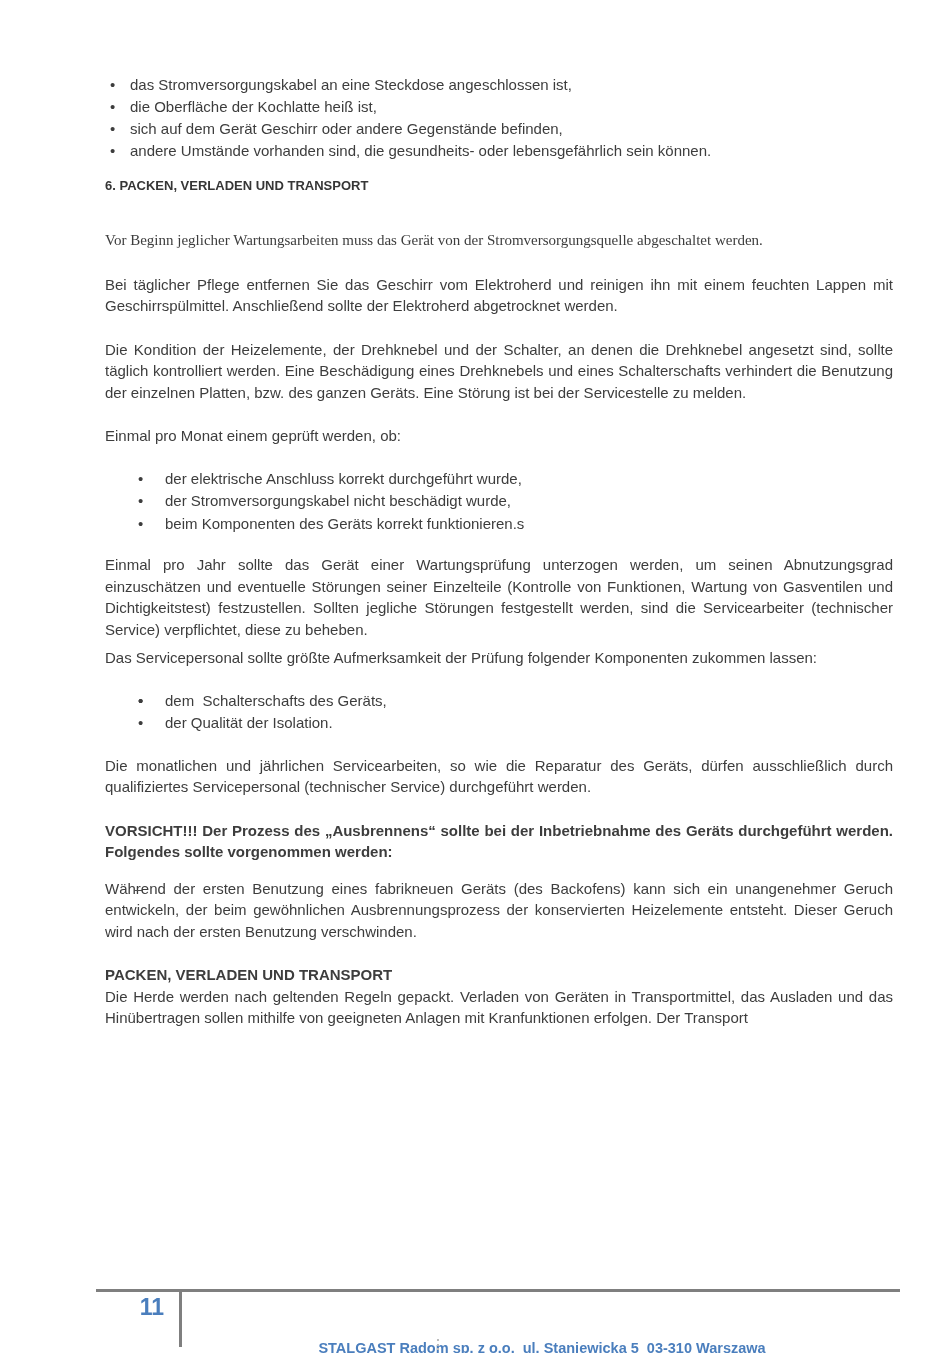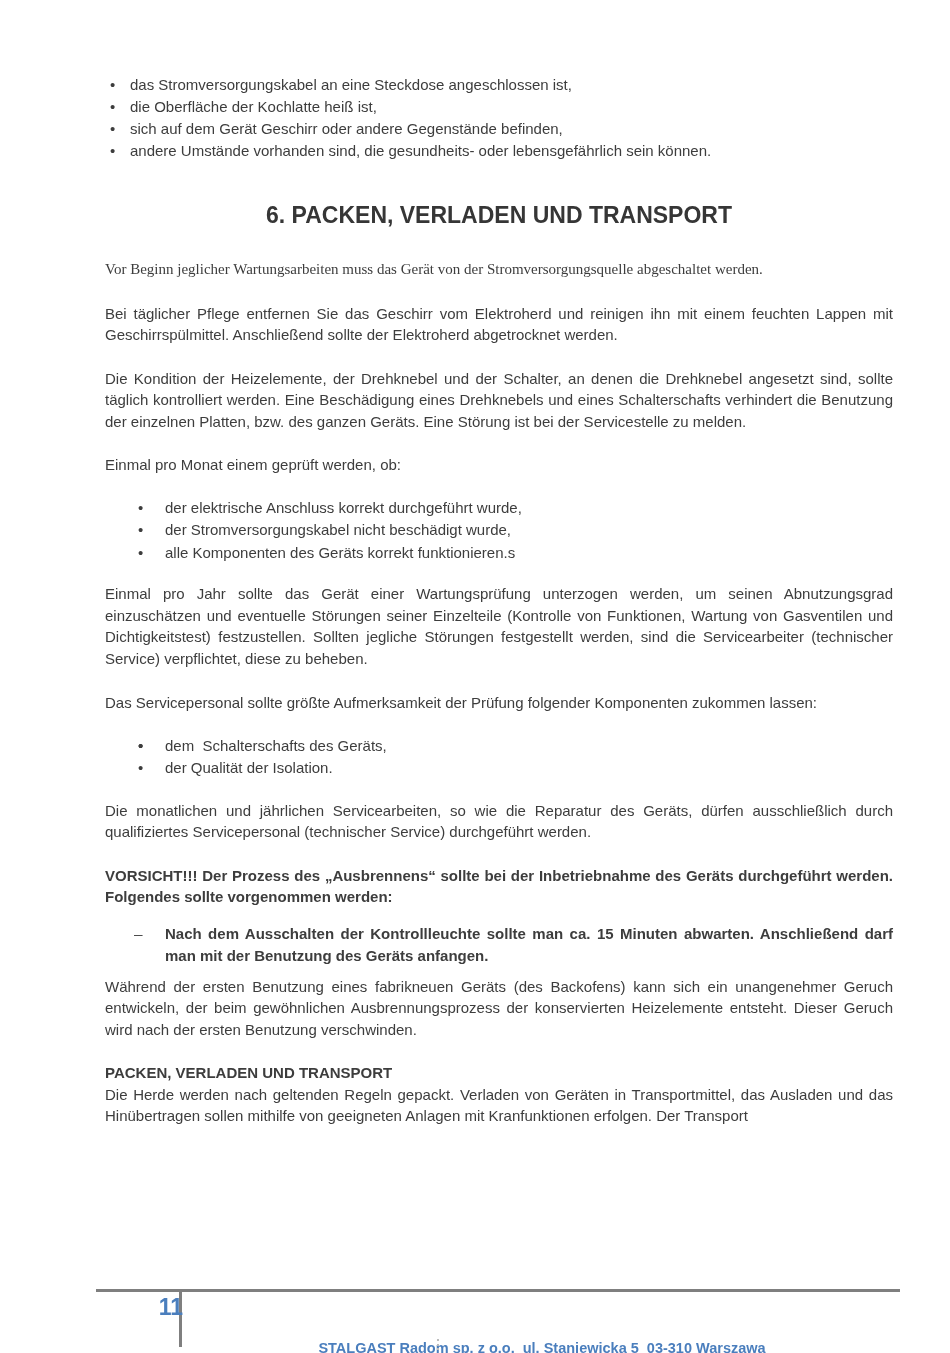--- a/index.html
+++ b/index.html
@@ -21,24 +21,23 @@
   .list { list-style:none; }
   .list .item { position:relative; padding-left:25px; line-height:22px; }
   .list .marker { position:absolute; left:5px; top:0; }
 
   
   .list.inner { margin-top:21px; }
   .list.inner .item { padding-left:60px; line-height:22.5px; }
   .list.inner .marker { left:33px; }
 
   .section-heading {
-    margin-top:41px;
-    font-size:23px; font-weight:bold; line-height:24px;
+    margin-top:12px;
+    font-size:13px; font-weight:bold; line-height:24px;
     color:#363636;
-    text-align:center;
   }
   .section-heading + .para { margin-top:32px;font-family:Liberation Serif, serif; }
   .warning { font-weight:bold; text-align:justify; margin-top:22px; }
 
   .dash-list { list-style:none; }
   .dash-item {
     position:relative; padding-left:60px; margin-top:15px;
     font-weight:bold; text-align:justify; line-height:22px;
   }
   .dash-item .marker {
@@ -46,21 +45,21 @@
   }
   .after-dashes { margin-top:9px; }
 
   .sub-heading { margin-top:22px; font-weight:bold; }
   .sub-heading + .para { margin-top:0; }
 
   
   .footer-rule { position:absolute; left:96px; top:1289px; width:804px; height:3px; background:#7f7f7f; }
   .footer-vline { position:absolute; left:179px; top:1292px; width:3px; height:55px; background:#7f7f7f; }
   .page-number {
-    position:absolute; left:113px; top:1294px; width:70px;
+    position:absolute; left:94px; top:1294px; width:70px;
     text-align:right; font-size:23px; line-height:26px; font-weight:bold; color:#4a7ebd;
   }
   .footer-text {
     position:absolute; left:186px; top:1296px; width:712px;
     text-align:center; font-weight:bold; font-size:14.5px; line-height:21px;
     color:#4a7ebd; white-space:pre-wrap;
   }
   .bottom-mark {
     position:absolute; left:437px; top:1339px; width:0; height:11px;
     border-left:2px dotted #bcbcbc;
@@ -86,40 +85,40 @@
 
     <p class="para">Bei täglicher Pflege entfernen Sie das Geschirr vom Elektroherd und reinigen ihn mit einem feuchten Lappen mit Geschirrspülmittel. Anschließend sollte der Elektroherd abgetrocknet werden.</p>
 
     <p class="para">Die Kondition der Heizelemente, der Drehknebel und der Schalter, an denen die Drehknebel angesetzt sind, sollte täglich kontrolliert werden. Eine Beschädigung eines Drehknebels und eines Schalterschafts verhindert die Benutzung der einzelnen Platten, bzw. des ganzen Geräts. Eine Störung ist bei der Servicestelle zu melden.</p>
 
     <p class="para">Einmal pro Monat einem geprüft werden, ob:</p>
 
     <ul class="list inner">
       <li class="item"><span class="marker">•</span><span>der elektrische Anschluss korrekt durchgeführt wurde,</span></li>
       <li class="item"><span class="marker">•</span><span>der Stromversorgungskabel nicht beschädigt wurde,</span></li>
-      <li class="item"><span class="marker">•</span><span>alle Komponenten des Geräts korrekt funktionieren.s</span></li>
+      <li class="item"><span class="marker">•</span><span>beim Komponenten des Geräts korrekt funktionieren.s</span></li>
     </ul>
 
     <p class="para" style="margin-top:19px">Einmal pro Jahr sollte das Gerät einer Wartungsprüfung unterzogen werden, um seinen Abnutzungsgrad einzuschätzen und eventuelle Störungen seiner Einzelteile (Kontrolle von Funktionen, Wartung von Gasventilen und Dichtigkeitstest) festzustellen. Sollten jegliche Störungen festgestellt werden, sind die Servicearbeiter (technischer Service) verpflichtet, diese zu beheben.</p>
 
-    <p class="para" style="margin-top:23px">Das Servicepersonal sollte größte Aufmerksamkeit der Prüfung folgender Komponenten zukommen lassen:</p>
+    <p class="para" style="margin-top:7px">Das Servicepersonal sollte größte Aufmerksamkeit der Prüfung folgender Komponenten zukommen lassen:</p>
 
     <ul class="list inner">
       <li class="item"><span class="marker">•</span></li>
       <li class="item"><span class="marker">•</span><span class="ws-pre">dem  Schalterschafts des Geräts,</span></li>
       <li class="item"><span class="marker">•</span><span class="ws-pre">der Qualität der Isolation.</span></li>
     </ul>
 
     <p class="para" style="margin-top:20px">Die monatlichen und jährlichen Servicearbeiten, so wie die Reparatur des Geräts, dürfen ausschließlich durch qualifiziertes Servicepersonal (technischer Service) durchgeführt werden.</p>
 
     <p class="warning">VORSICHT!!! Der Prozess des „Ausbrennens“ sollte bei der Inbetriebnahme des Geräts durchgeführt werden. Folgendes sollte vorgenommen werden:</p>
 
     <ul class="dash-list">
       <li class="dash-item"><span class="marker">–</span></li>
-      <li class="dash-item"><span class="marker">–</span><span>Nach dem Ausschalten der Kontrollleuchte sollte man ca. 15 Minuten abwarten. Anschließend darf man mit der Benutzung des Geräts anfangen.</span></li>
+      <li class="dash-item"><span class="marker">–</span></li>
     </ul>
 
     <p class="para after-dashes">Während der ersten Benutzung eines fabrikneuen Geräts (des Backofens) kann sich ein unangenehmer Geruch entwickeln, der beim gewöhnlichen Ausbrennungsprozess der konservierten Heizelemente entsteht. Dieser Geruch wird nach der ersten Benutzung verschwinden.</p>
 
     <p class="sub-heading">PACKEN, VERLADEN UND TRANSPORT</p>
     <p class="para">Die Herde werden nach geltenden Regeln gepackt. Verladen von Geräten in Transportmittel, das Ausladen und das Hinübertragen sollen mithilfe von geeigneten Anlagen mit Kranfunktionen erfolgen. Der Transport</p>
 
   </div>
 
   <div class="footer-rule" style="background: rgb(127, 127, 127);"></div>

